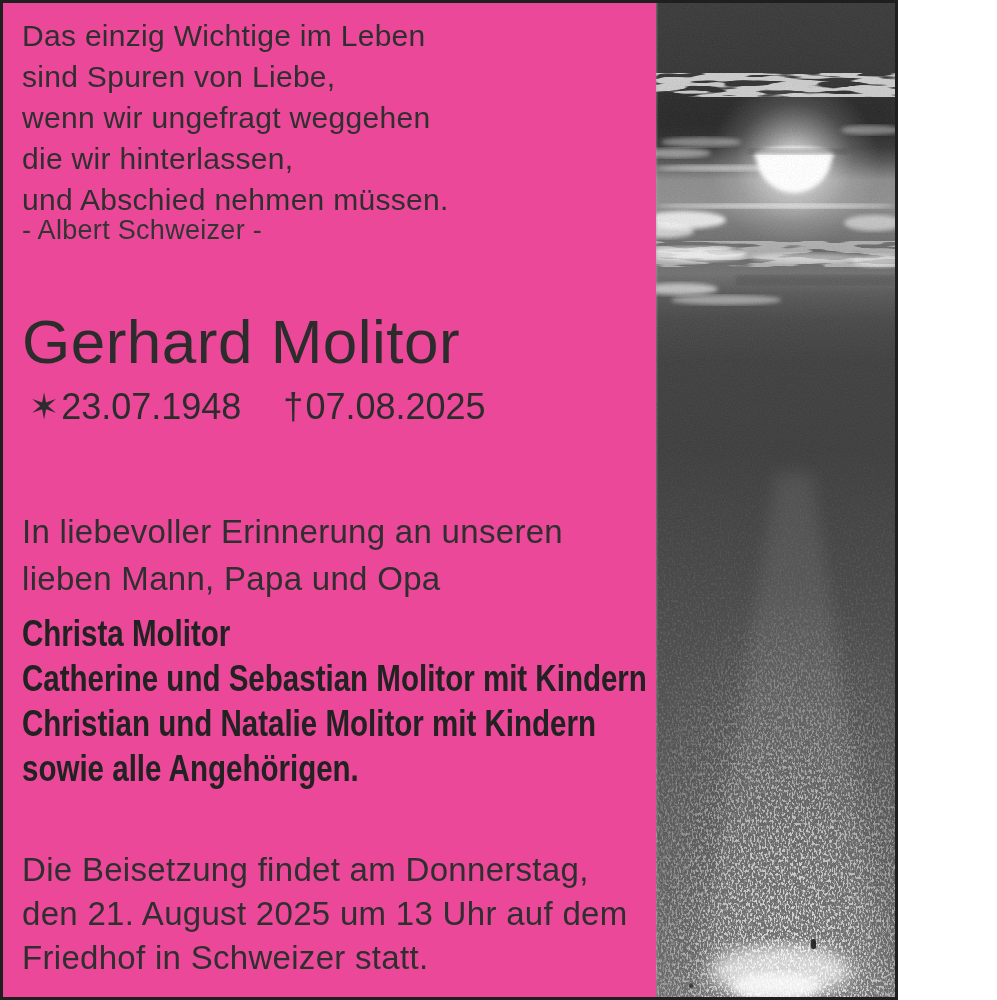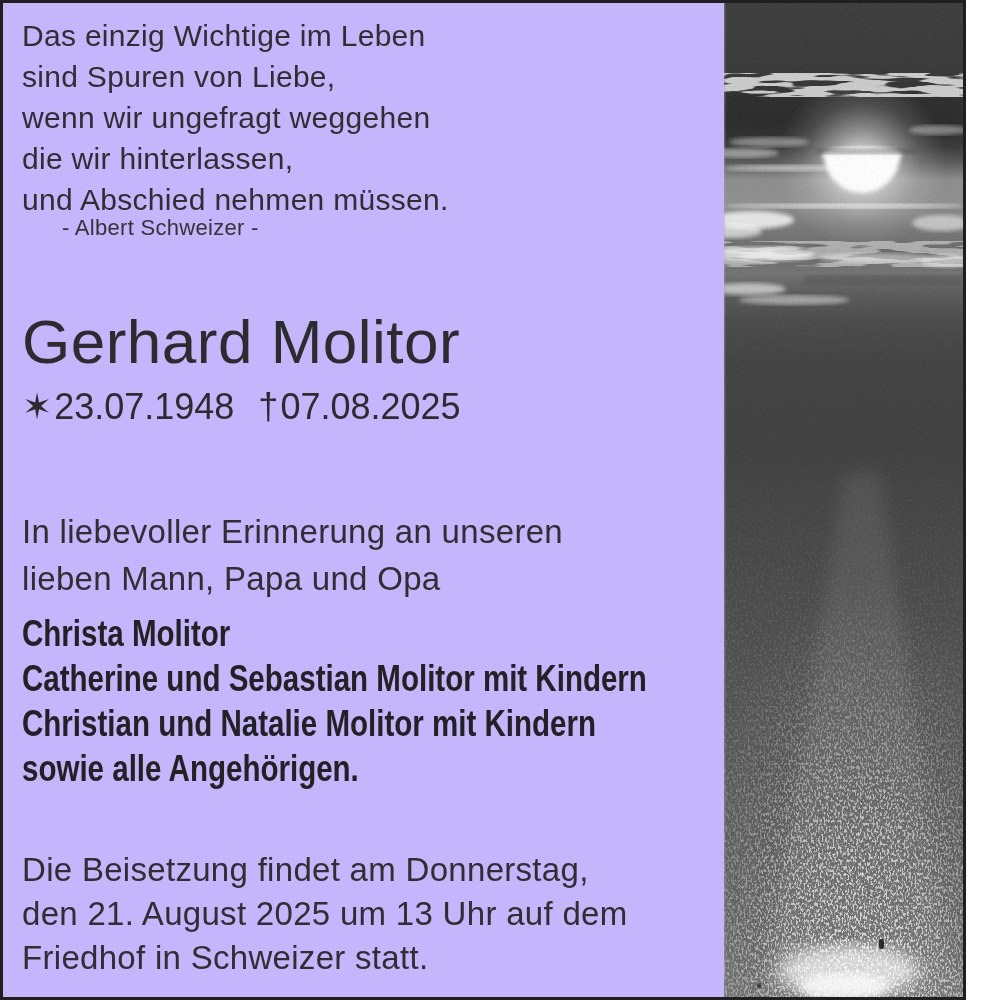--- a/index.html
+++ b/index.html
@@ -1,24 +1,24 @@
 <!DOCTYPE html>
 <html><head>
 <meta charset="utf-8">
 <style>
   html,body{margin:0;padding:0;background:#ffffff;}
   body{width:997px;height:1000px;overflow:hidden;
        font-family:"Liberation Sans","DejaVu Sans",sans-serif;color:#2f2f2f;}
-  .ad{position:relative;width:966px;height:1000px;box-sizing:border-box;
-      border:3px solid #1f1f1f;background:#c4b5fd;}
+  .ad{position:relative;width:898px;height:1000px;box-sizing:border-box;
+      border:3px solid #1f1f1f;background:#ec4899;}
   .block{position:absolute;white-space:nowrap;}
   .quote{left:19px;top:12px;font-size:30px;line-height:41px;letter-spacing:.3px;}
-  .attribution{left:19px;top:212px;font-size:22px;letter-spacing:.3px;color:#343434;margin-left:40px;}
+  .attribution{left:19px;top:212px;font-size:27px;letter-spacing:.3px;color:#343434;}
   .name{left:19px;top:303px;font-size:62px;font-weight:400;letter-spacing:.5px;margin:0;color:#2c2c2c;text-align:center;}
-  .dates{left:19px;top:383px;font-size:36px;display:inline-flex;gap:24px;color:#2c2c2c;}
+  .dates{left:26px;top:383px;font-size:36px;display:inline-flex;gap:42px;color:#2c2c2c;}
   .dates .sym{margin-right:2px;}
   .memorial{left:19px;top:505px;font-size:33px;line-height:47px;letter-spacing:.3px;}
   .family{left:19px;top:608px;font-size:36px;line-height:45px;font-weight:700;
           transform:scaleX(.82);transform-origin:0 0;color:#222222;}
   .funeral{left:19px;top:845px;font-size:33px;line-height:44px;letter-spacing:.3px;}
   .photo{position:absolute;top:0;right:0;width:239px;height:994px;overflow:hidden;
          background:#444444;}
   .photo svg{display:block;width:239px;height:994px;}
 </style>
 </head>

